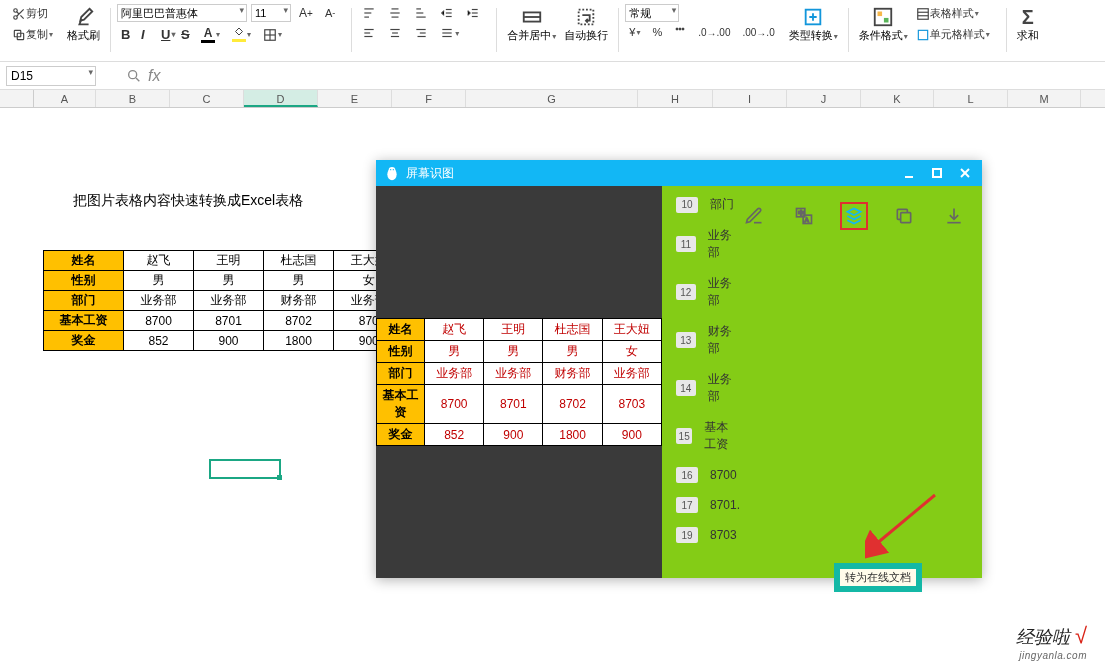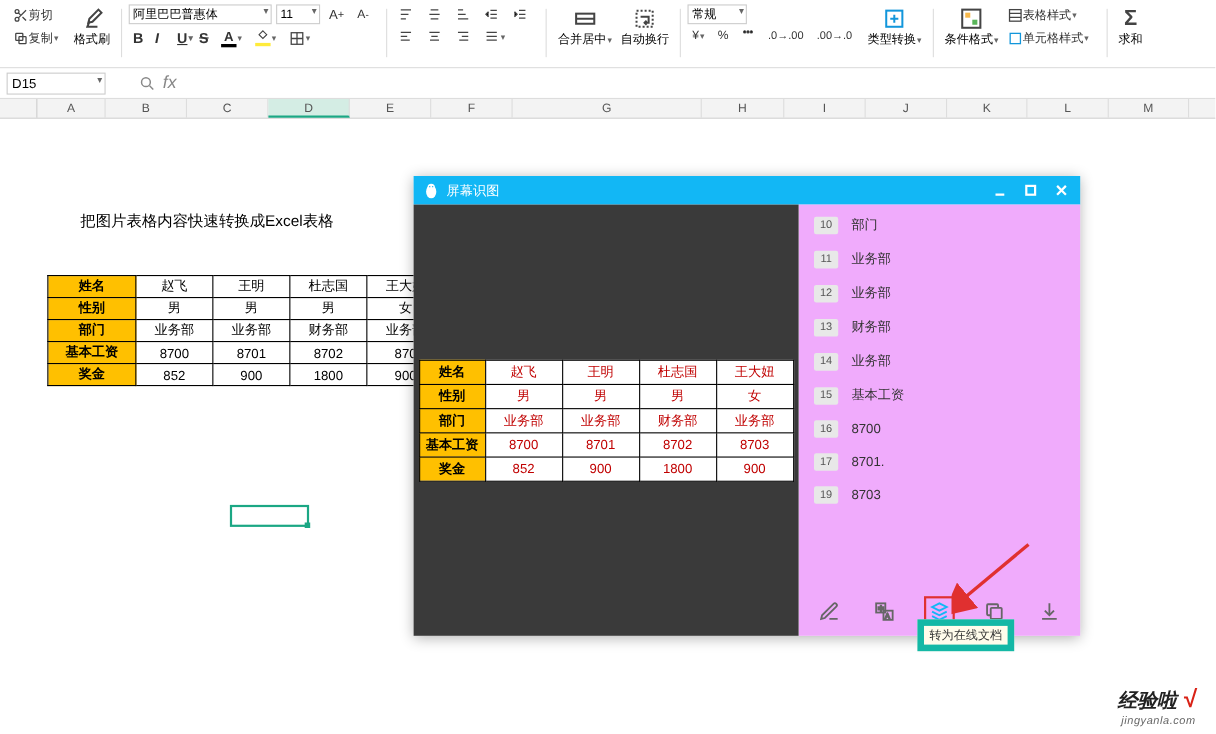--- a/index.html
+++ b/index.html
@@ -51,41 +51,41 @@
 .sel-cell::after { content: ""; position: absolute; right: -3px; bottom: -3px; width: 5px; height: 5px; background: #1ba784; }
 
 
 .popup { position: absolute; left: 376px; top: 160px; width: 606px; height: 418px; background: #fff; box-shadow: 0 2px 12px rgba(0,0,0,0.3); display: flex; flex-direction: column; }
 .pop-title { height: 26px; background: #12b7f5; display: flex; align-items: center; padding: 0 8px; color: #fff; font-size: 12px; }
 .pop-title .icn { margin-right: 6px; }
 .winbtns { margin-left: auto; display: flex; gap: 10px; }
 .winbtn { width: 18px; height: 18px; display: flex; align-items: center; justify-content: center; cursor: pointer; color: #fff; }
 .pop-body { flex: 1; display: flex; }
 .pop-left { width: 370px; background: #3a3a3a; position: relative; display: flex; align-items: center; justify-content: center; }
-.pop-right { flex: 1; background: #f0abfc; display: flex; flex-direction: column; padding: 10px 14px 6px 14px; }
+.pop-right { flex: 1; background: #84cc16; display: flex; flex-direction: row; padding: 10px 14px 6px 14px; }
 .ocr-list { flex: 1; overflow: auto; font-size: 12px; }
 .ocr-item { display: flex; align-items: center; gap: 12px; margin-bottom: 14px; }
 .ocr-num { background: #e8e8e8; border-radius: 2px; width: 22px; height: 16px; font-size: 10px; display: flex; align-items: center; justify-content: center; color: #555; }
 .ocr-txt { color: #333; }
 .pop-actions { display: flex; gap: 22px; justify-content: flex-start; padding: 6px 0 2px 0; position: relative; }
 .act-btn { width: 28px; height: 28px; display: flex; align-items: center; justify-content: center; cursor: pointer; color: #555; border: 2px solid transparent; }
 .act-btn.hl { border: 2px solid #e03030; }
 .tooltip { position: absolute; left: 94px; bottom: -20px; background: #fffceb; border: 6px solid #14b8a6; font-size: 11px; padding: 1px 5px; color: #333; white-space: nowrap; }
 
 
 .ocr-tbl { border-collapse: collapse; font-size: 12px; background: #fff; }
 .ocr-tbl td { border: 1px solid #000; text-align: center; padding: 2px 0; width: 70px; height: 20px; }
 .ocr-tbl .hdr { background: #ffc000; font-weight: bold; }
 .ocr-tbl .val { color: #c00000; }
 
 
 .arrow { position: absolute; left: 865px; top: 490px; pointer-events: none; }
 
 
-.wm { position: absolute; right: 18px; bottom: 18px; font-size: 18px; font-weight: 700; font-style: italic; color: #222; text-shadow: 1px 1px 0 #fff; }
+.wm { position: absolute; right: 18px; bottom: 18px; font-size: 18px; font-weight: 400; font-style: italic; color: #222; text-shadow: 1px 1px 0 #fff; }
 .wm .ck { color: #d92216; font-size: 22px; }
 .wm-sub { position: absolute; right: 18px; bottom: 6px; font-size: 10px; font-style: italic; color: #666; letter-spacing: 0.5px; }
 
 svg { display: block; }
 </style>
 </head>
 <body>
 
 <div class="ribbon">
   <div class="rb-group">

